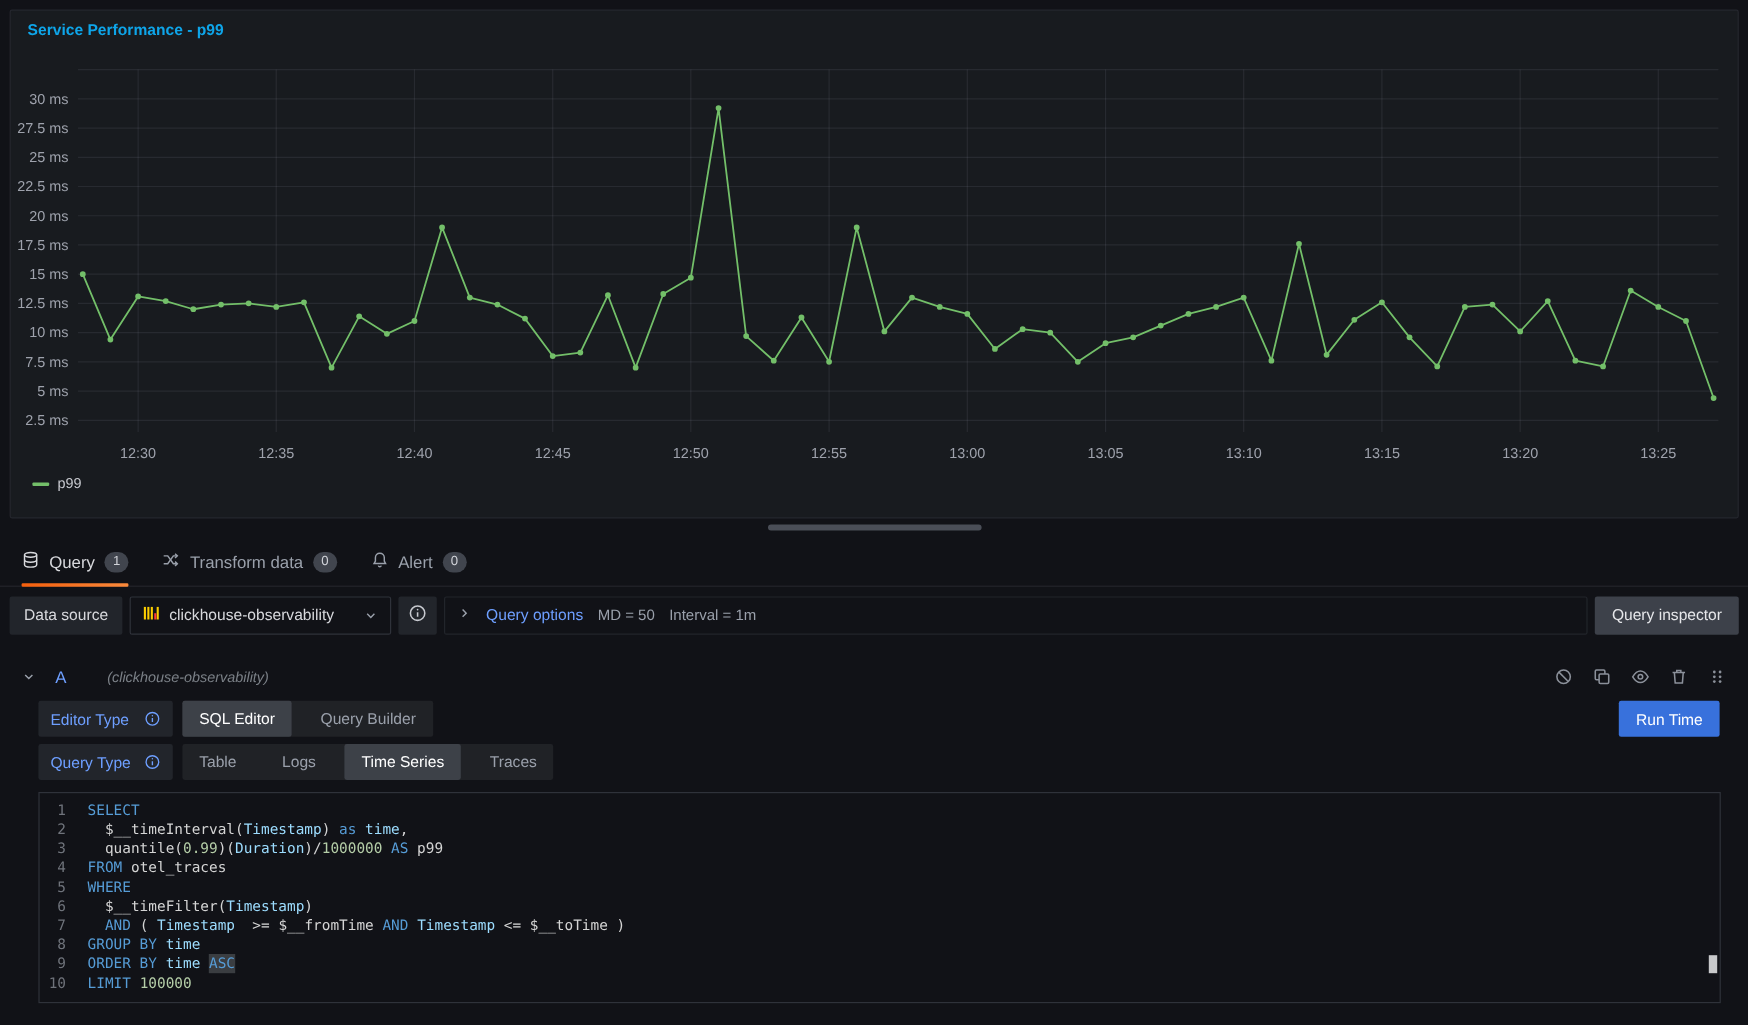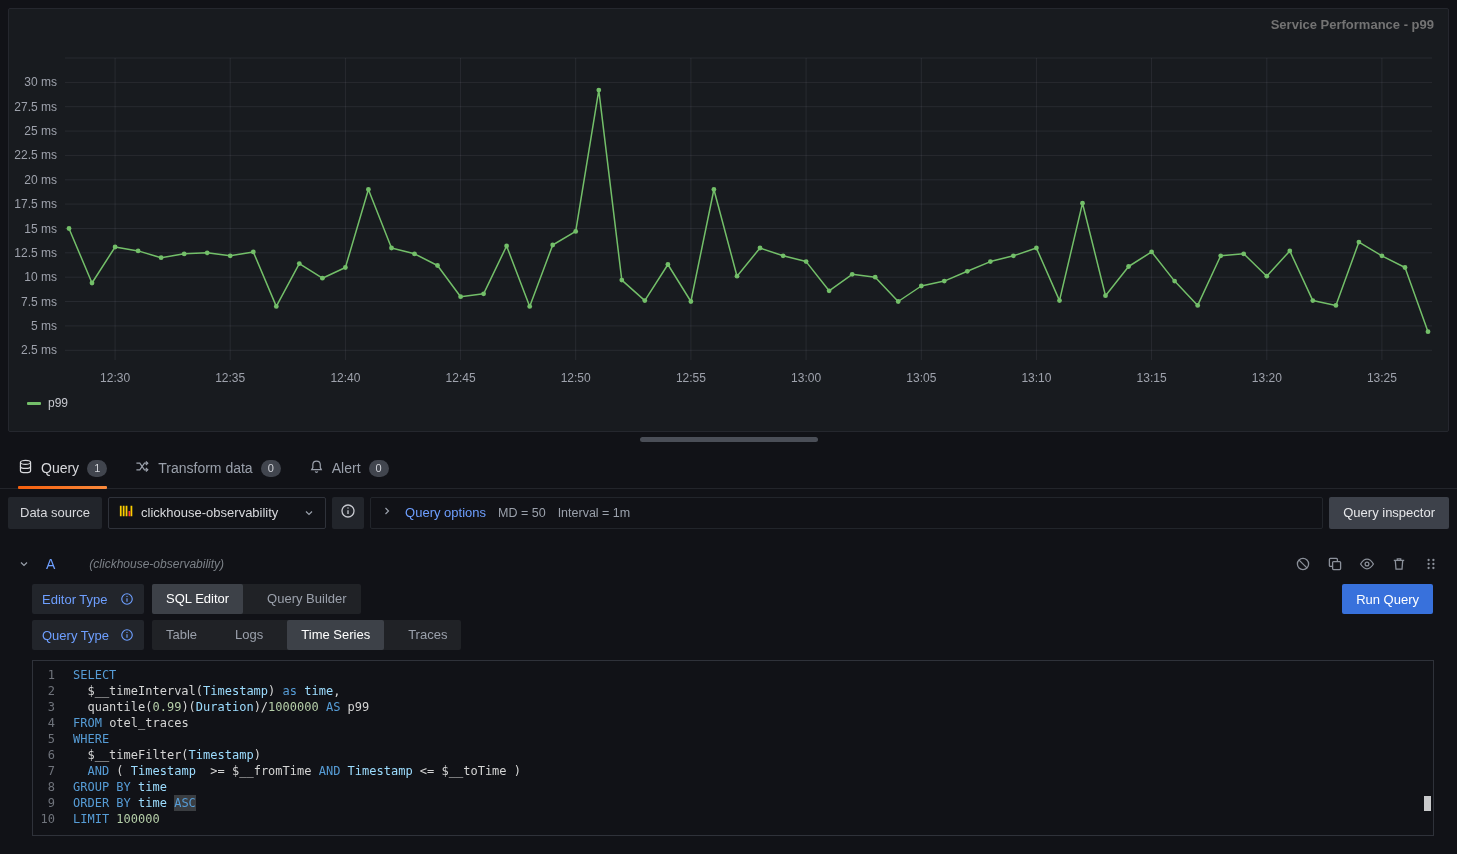--- a/index.html
+++ b/index.html
@@ -6,21 +6,21 @@
   body {
     margin: 0; width: 1457px; height: 854px; overflow: hidden;
     background: #111217; color: #d8d9dd;
     font-family: "Liberation Sans", sans-serif;
   }
   
   .panel {
     position: relative; margin: 8px 8px 0; height: 424px;
     background: #181b1f; border: 1px solid #25272e; border-radius: 2px;
   }
-  .panel-title { padding: 8px 14px 2px; font-size: 13px; font-weight: 700; color: #737373; text-align: right; }
+  .panel-title { padding: 8px 14px 2px; font-size: 13px; font-weight: 700; color: #0ea5e9; }
   #chart-svg { display: block; }
   .grid { stroke: rgba(204,204,220,0.09); stroke-width: 1; }
   .ylab, .xlab { fill: #9ea2ac; font-size: 12px; font-family: "Liberation Sans", sans-serif; }
   .legend { display: flex; align-items: center; gap: 7px; padding: 4px 0 0 18px; font-size: 12px; color: #c7c9cf; }
   .legend-swatch { width: 14px; height: 3px; background: #73bf69; border-radius: 1px; }
   
   .hscroll { width: 178px; height: 5px; background: #4a4e57; border-radius: 3px; margin: 5px auto 0; }
   
   .tabs { display: flex; align-items: stretch; gap: 28px; padding: 0 18px; height: 41px; margin-top: 6px; border-bottom: 1px solid #23252b; }
   .tab { display: flex; align-items: center; gap: 8px; font-size: 14px; color: #9aa0ab; position: relative; cursor: pointer; }
@@ -319,21 +319,21 @@
             <circle cx="8" cy="8" r="6"></circle>
             <line x1="8" y1="7.2" x2="8" y2="11"></line>
             <circle cx="8" cy="5" r="0.7" fill="currentColor" stroke="none"></circle>
           </svg>
         </span>
     </div>
     <div class="radio-group">
       <span class="radio-item active">SQL Editor</span>
       <span class="radio-item">Query Builder</span>
     </div>
-    <button class="run-query">Run Query</button>
+    <button class="run-query">Run Time</button>
   </div>
 
   <div class="field-row">
     <div class="field-label">
       <span>Query Type</span>
       <span class="info">
           <svg viewBox="0 0 16 16" fill="none" stroke="currentColor" stroke-width="1.3">
             <circle cx="8" cy="8" r="6"></circle>
             <line x1="8" y1="7.2" x2="8" y2="11"></line>
             <circle cx="8" cy="5" r="0.7" fill="currentColor" stroke="none"></circle>

